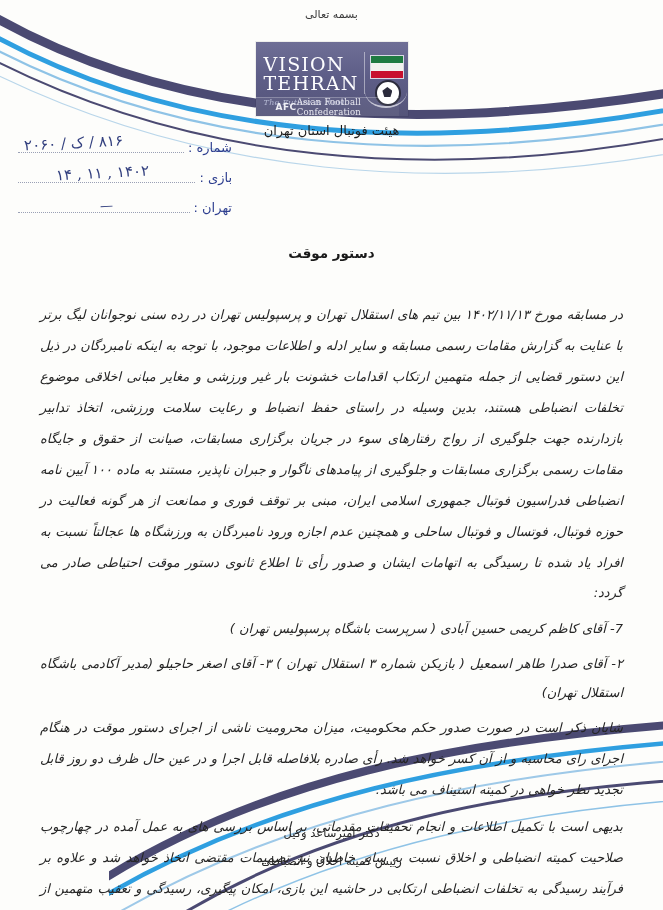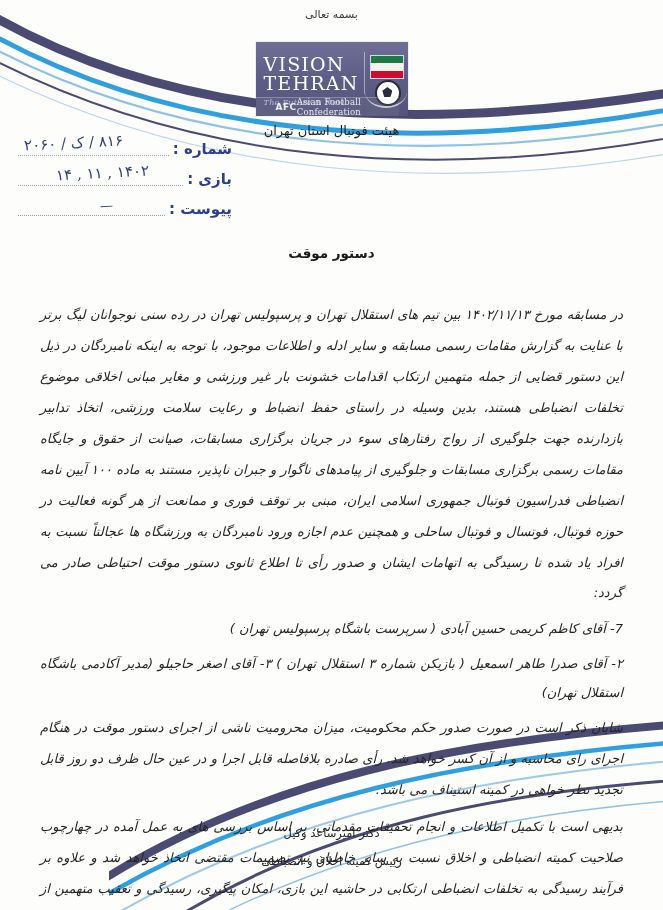--- a/index.html
+++ b/index.html
@@ -110,21 +110,21 @@
     position:absolute;top:140px;right:0;left:0;
   }
   .meta-row{
     position:absolute;display:flex;align-items:flex-end;
     left:18px;width:214px;
   }
   .meta-row.r1{top:0px;}
   .meta-row.r2{top:30px;}
   .meta-row.r3{top:60px;}
   .meta-label{
-    font-size:15px;color:#2d3e8f;font-weight:700;white-space:nowrap;
+    font-size:13px;color:#2d3e8f;font-weight:400;white-space:nowrap;
     padding-bottom:1px;
   }
   .meta-dots{
     flex:1;border-bottom:1px dotted #9aa0b5;margin:0 4px 3px 0;height:1px;
   }
   .hand{
     position:absolute;color:#33407f;
     font-family:"DejaVu Serif","Liberation Serif",serif;
     font-size:15px;white-space:nowrap;
     transform:rotate(-3deg);
@@ -212,21 +212,21 @@
   <div class="meta">
     <div class="meta-row r1">
       <span class="meta-label">شماره :</span>
       <span class="meta-dots"></span>
     </div>
     <div class="meta-row r2">
       <span class="meta-label">بازی :</span>
       <span class="meta-dots"></span>
     </div>
     <div class="meta-row r3">
-      <span class="meta-label">پیوست :</span>
+      <span class="meta-label">تهران :</span>
       <span class="meta-dots"></span>
     </div>
 
     <span class="hand h-num">۸۱۶ / ک / ۲۰۶۰</span>
     <span class="hand h-date">۱۴۰۲ , ۱۱ , ۱۴</span>
     <span class="hand h-att">—</span>
   </div>
 
   <div class="doc-title">دستور موقت</div>
 

